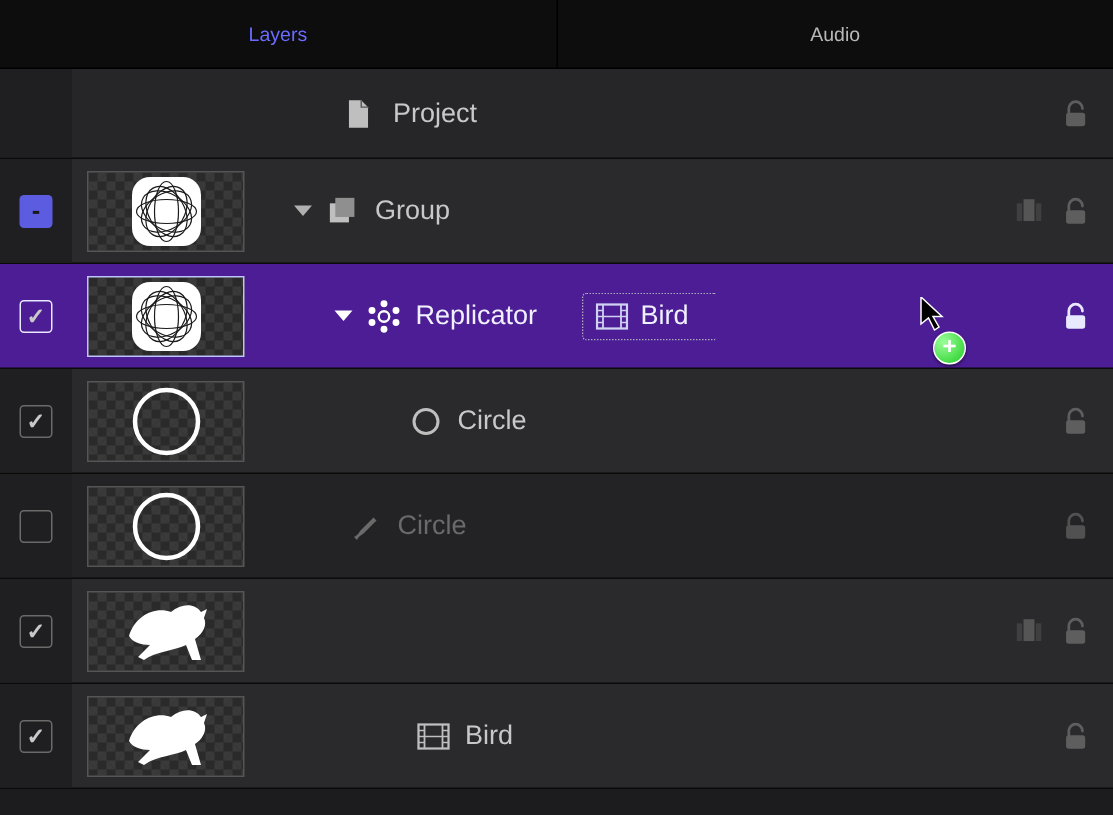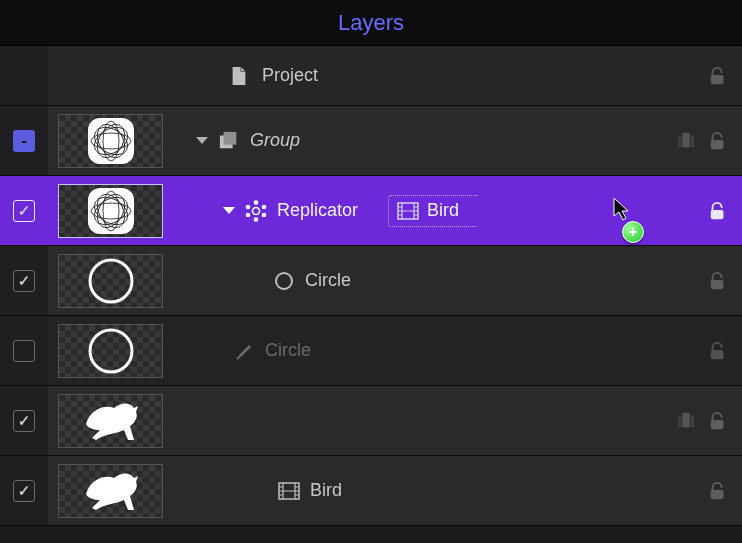--- a/index.html
+++ b/index.html
@@ -18,38 +18,38 @@
       height: 46px;
       background: #0d0d0d;
       border-bottom: 1px solid #000;
     }
     .tab {
       flex: 1;
       display: flex;
       align-items: center;
       justify-content: center;
       color: #b8b8b8;
-      font-size: 22px;
+      font-size: 13px;
       border-right: 1px solid #000;
       cursor: pointer;
     }
     .tab:last-child { border-right: none; }
     .tab.active { color: #6a6bff; font-weight: 500; }
     .rows { }
     .row {
       display: flex;
       align-items: center;
       height: 70px;
       border-bottom: 1px solid #0a0a0a;
       padding-right: 10px;
       background: #2a2a2c;
       position: relative;
     }
     .row.first { height: 60px; background:#262628; }
-    .row.selected { background: #6d28d9; color: #e8e8ff; }
+    .row.selected { background: #4c1d95; color: #e8e8ff; }
     .row.selected .name, .row.selected .dropname { color: #f0f0ff; }
     .row.dimmed { background:#232325; }
     .chkcell {
       width: 48px;
       height: 100%;
       display: flex;
       align-items: center;
       justify-content: center;
       background: #1f1f21;
     }
@@ -90,21 +90,21 @@
     .thumb svg { display:block; }
     .content {
       flex: 1;
       height:100%;
       display:flex;
       align-items:center;
       gap: 10px;
       padding-left: 8px;
     }
     .indent0 { padding-left: 50px; gap: 12px; }
-    .indent1 { padding-left: 18px; font-style: italic; }
+    .indent1 { padding-left: 18px; }
     .indent2 { padding-left: 45px; }
     .indent3 { padding-left: 95px; }
     .indent2b { padding-left: 55px; }
     .indent3b { padding-left: 100px; }
     .disclose {
       width: 0; height: 0;
       border-left: 6px solid transparent;
       border-right: 6px solid transparent;
       border-top: 7px solid #b0b0b0;
     }
@@ -222,20 +222,21 @@
       <circle cx="35" cy="27" r="21" fill="none" stroke="#fff" stroke-width="3"></circle>
     </g>
     <g id="svg-cursor">
       <path d="M0 0 L0 18 L5 14 L9 22 L12 20 L8 13 L14 13 Z" fill="#000" stroke="#fff" stroke-width="1"></path>
     </g>
   </defs>
 </svg>
 
 <div class="tabs">
   <div class="tab active">Layers</div>
+  <div class="tab">Audio</div>
 </div>
 
 <div class="rows">
 
   <div class="row first">
     <div class="chkcell"></div>
     <div class="thumbcell"></div>
     <div class="content indent0">
       <span class="ico">
         <svg width="20" height="22" viewBox="0 0 22 22">

